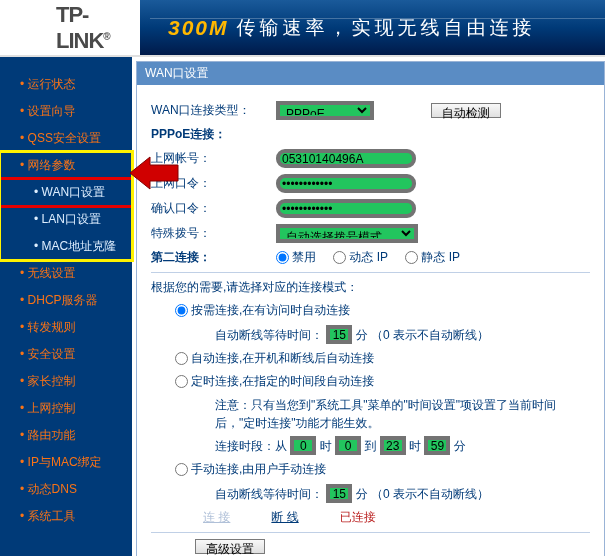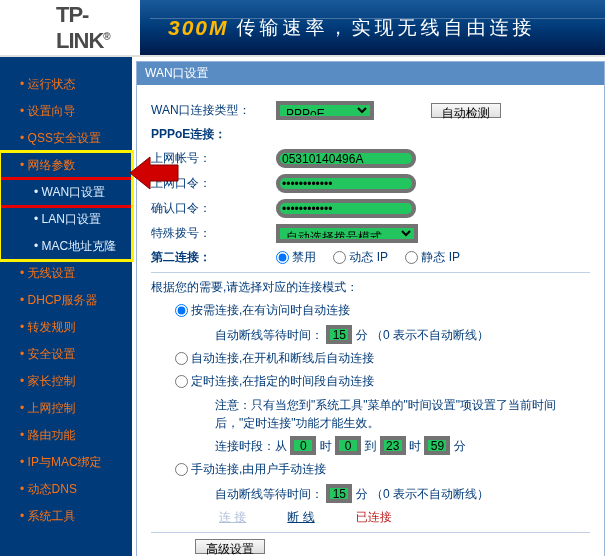--- a/index.html
+++ b/index.html
@@ -170,21 +170,21 @@
 
         <div class="row indent radio-group">
           <label><input type="radio" name="mode" style=""><span>手动连接,由用户手动连接</span></label>
         </div>
         <div class="sub-text">
           <span>自动断线等待时间：</span>
           <input type="text" class="tiny-input" value="15" style="">
           <span>分  （0 表示不自动断线）</span>
         </div>
 
-        <div class="row" style="margin-left:60px">
+        <div class="row" style="margin-left:44px">
           <span class="link-btn disabled">连 接</span>
           <span class="link-btn">断 线</span>
           <span class="conn-status">已连接</span>
         </div>
         <hr class="hr">
         <div class="row" style="margin-left:44px; position:relative;">
           <button class="btn">高级设置</button>
         </div>
       </div>
     </div>

